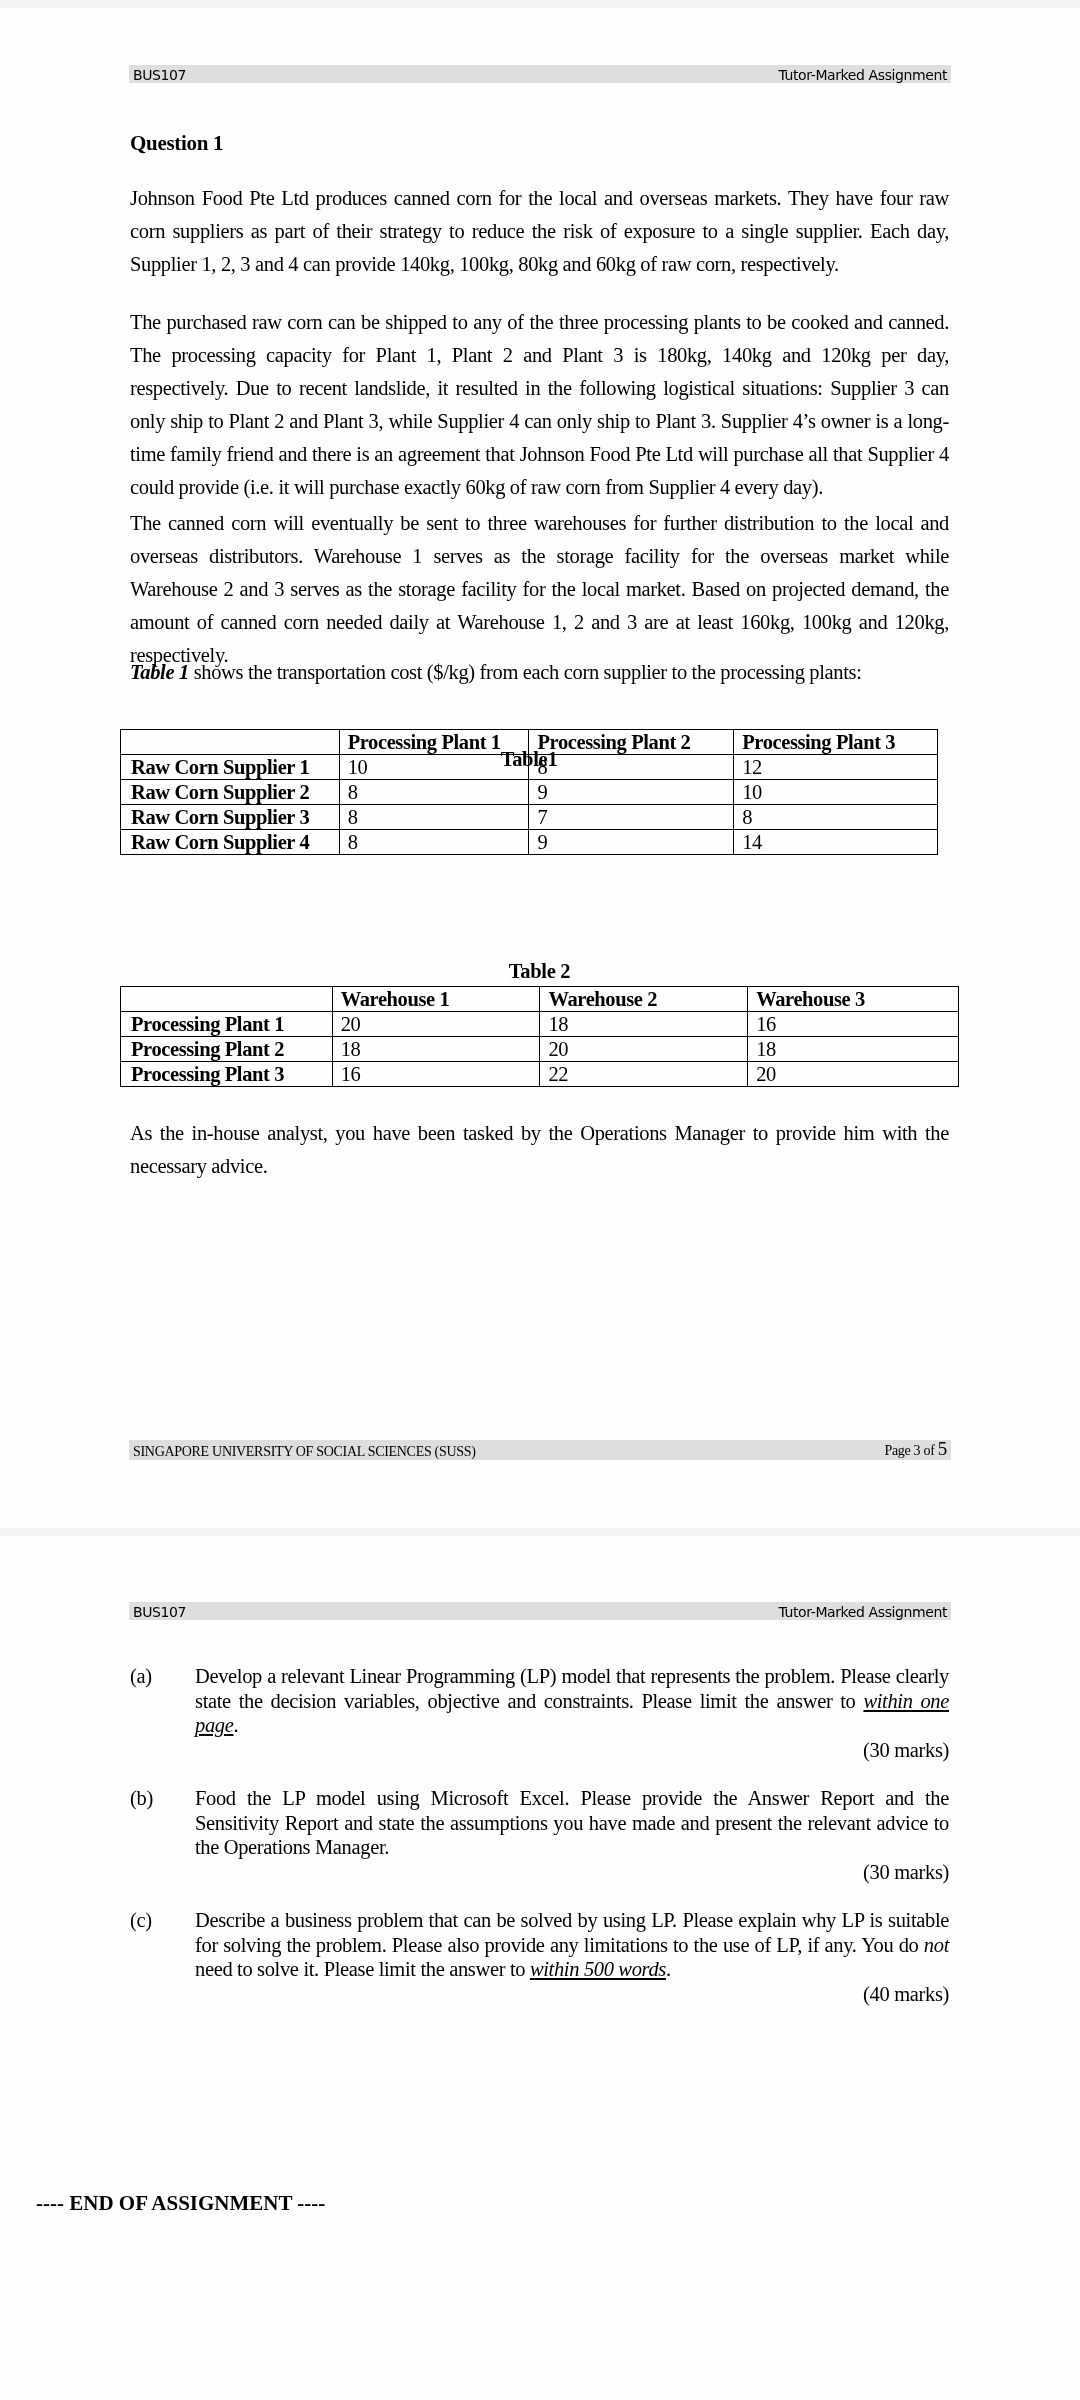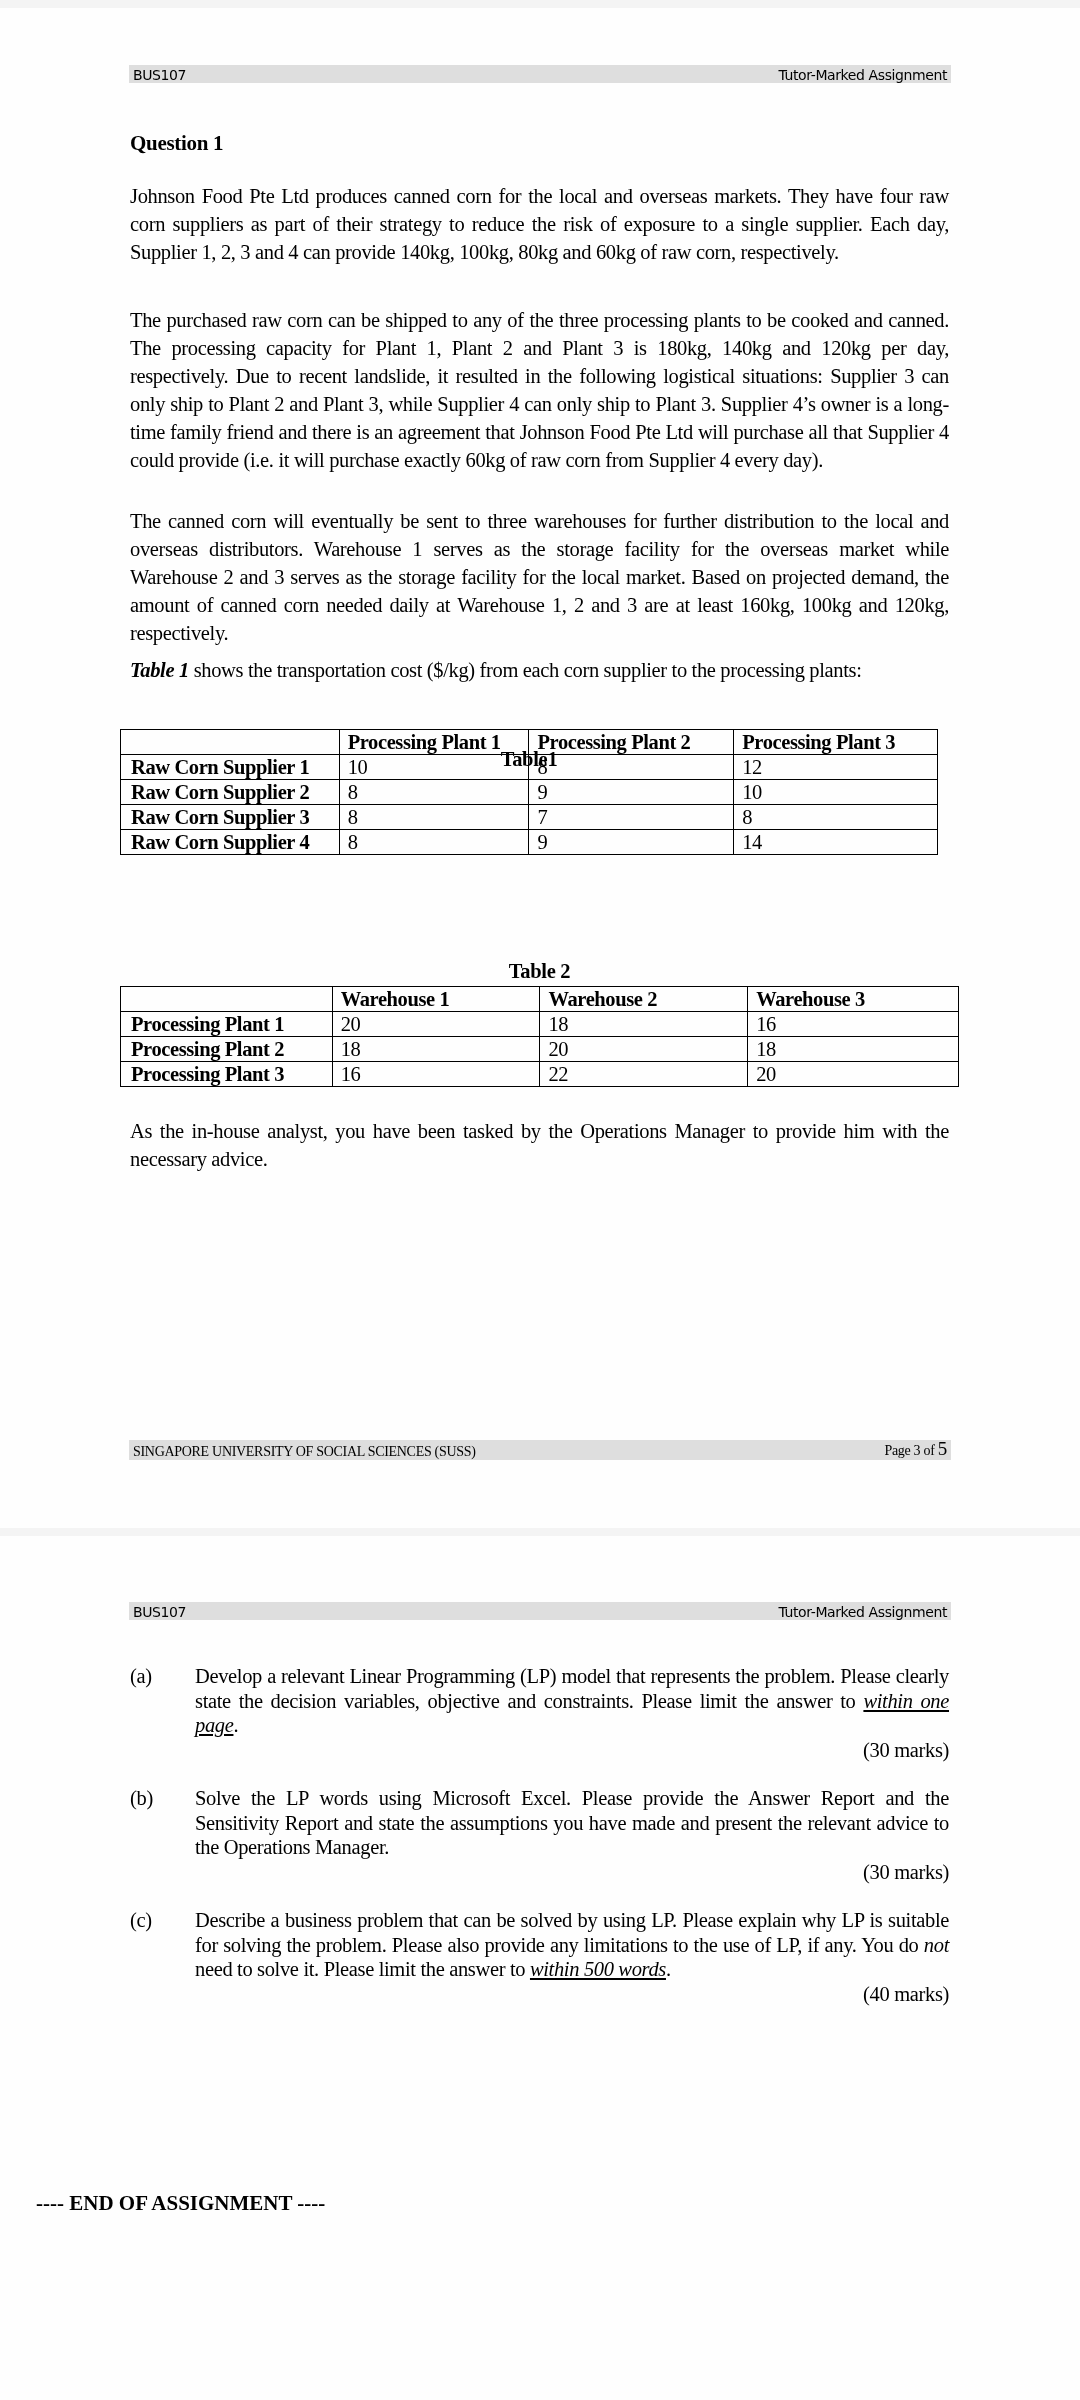--- a/index.html
+++ b/index.html
@@ -12,21 +12,21 @@
   #page2 { top:1536px; height:864px; }
   .hdr, .ftr {
     position:absolute; left:129px; width:822px; background:#dedede;
     display:flex; justify-content:space-between; align-items:flex-end;
     box-sizing:border-box; padding:0 4px;
   }
   .hdr { height:18px; font-family:"DejaVu Sans", "Liberation Sans", sans-serif; font-size:14px; letter-spacing:-0.4px; }
   .ftr { height:20px; font-family:"Liberation Serif", serif; font-size:14px; letter-spacing:-0.3px; }
   .ftr .big { font-size:19px; }
   .para {
-    position:absolute; left:130px; width:819px; font-size:20.5px; line-height:28px;
+    position:absolute; left:130px; width:819px; font-size:20.5px; line-height:33px;
     text-align:justify; letter-spacing:-0.35px;
   }
   .qtitle { position:absolute; left:130px; font-size:21px; font-weight:bold; letter-spacing:-0.3px; }
   .tcap { position:absolute; font-size:20.5px; font-weight:bold; text-align:center; letter-spacing:-0.3px; }
   table.dt { position:absolute; border-collapse:collapse; font-size:20.5px; letter-spacing:-0.4px;border-radius:10px; }
   table.dt td, table.dt th {
     border:1.5px solid #000; padding:0 8px; height:24px; line-height:22px; text-align:left; vertical-align:middle;
   }
   table.dt th { font-weight:bold; }
   table.dt td.rowhead { font-weight:bold; padding-left:10px; }
@@ -150,21 +150,21 @@
   </div>
 
   <div class="item" style="top:128px; height:110px;">
     <span class="lbl">(a)</span>
     <div class="txt"><span>Develop a relevant Linear Programming (LP) model that represents the problem. Please clearly state the decision variables, objective and constraints. Please limit the answer to </span><span class="ul">within one page</span><span>.</span></div>
     <span class="marks" style="top:74px;">(30 marks)</span>
   </div>
 
   <div class="item" style="top:250px; height:110px;">
     <span class="lbl">(b)</span>
-    <div class="txt">Solve the LP words using Microsoft Excel. Please provide the Answer Report and the Sensitivity Report and state the assumptions you have made and present the relevant advice to the Operations Manager.</div>
+    <div class="txt">Food the LP model using Microsoft Excel. Please provide the Answer Report and the Sensitivity Report and state the assumptions you have made and present the relevant advice to the Operations Manager.</div>
     <span class="marks" style="top:74px;">(30 marks)</span>
   </div>
 
   <div class="item" style="top:372px; height:110px;">
     <span class="lbl">(c)</span>
     <div class="txt"><span>Describe a business problem that can be solved by using LP. Please explain why LP is suitable for solving the problem. Please also provide any limitations to the use of LP, if any. You do </span><i>not</i><span> need to solve it. Please limit the answer to </span><span class="ul">within 500 words</span><span>.</span></div>
     <span class="marks" style="top:74px;">(40 marks)</span>
   </div>
 
   <div class="end" style="top:655px;">---- END OF ASSIGNMENT ----</div>

